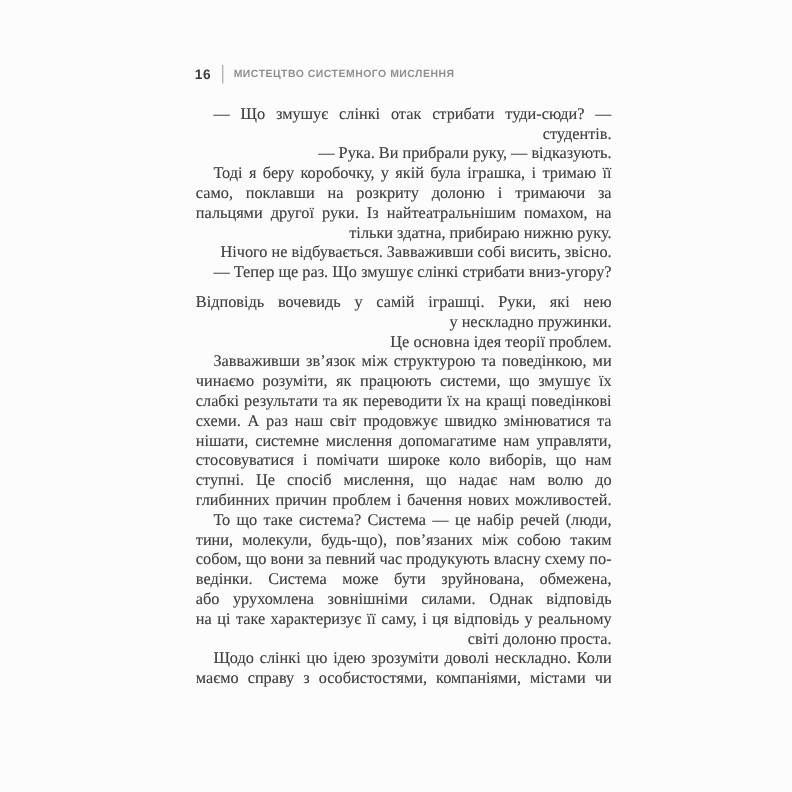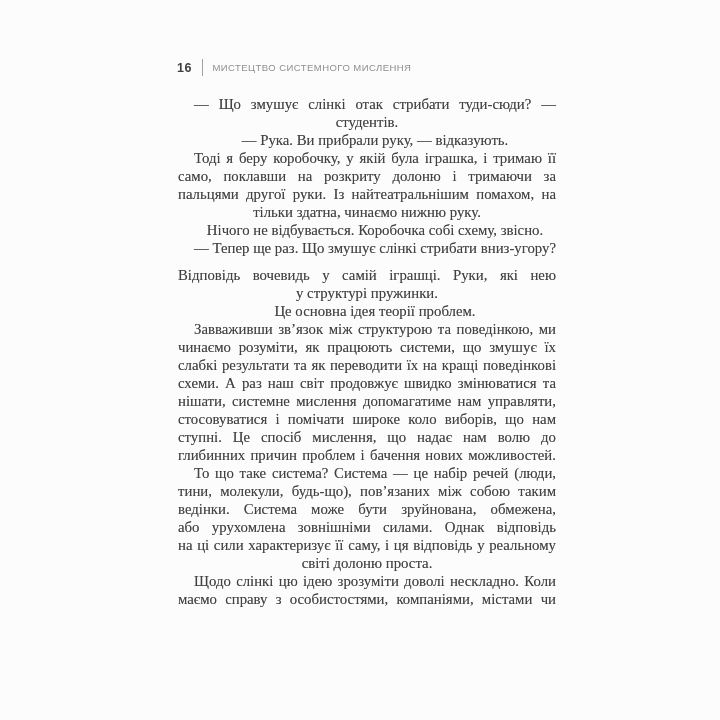--- a/index.html
+++ b/index.html
@@ -31,38 +31,38 @@
   .header-divider {
     width: 1.5px;
     height: 17px;
     background: #a0a0a0;
     margin: 0 9px 0 10px;
   }
   .book-title {
     font-size: 9.5px;
     color: #8f8f8f;
     letter-spacing: 0.45px;
-    font-weight: normal;
+    font-weight: bold;
   }
   .page-body {
     position: absolute;
     left: 178px;
     top: 95px;
     width: 378px;
     font-family: "Liberation Serif", serif;
     font-size: 14.8px;
     line-height: 18px;
     color: #424242;
     text-shadow: 0 0 0.5px rgba(60,60,60,0.45);
   }
   .text-line {
     height: 18px;
     overflow: hidden;
     white-space: normal;
-    text-align: center;
+    text-align: right;
   }
   .text-line.justify {
     text-align: justify;
     text-align-last: justify;
   }
   .text-line.indent {
     text-indent: 16px;
   }
   .text-line.section-gap {
     margin-top: 9px;
@@ -77,36 +77,37 @@
     <span class="header-divider"></span>
     <span class="book-title">МИСТЕЦТВО СИСТЕМНОГО МИСЛЕННЯ</span>
   </div>
   <div class="page-body">
       <div class="text-line justify indent">— Що змушує слінкі отак стрибати туди-сюди? — питаю</div>
       <div class="text-line">студентів.</div>
       <div class="text-line indent">— Рука. Ви прибрали руку, — відказують.</div>
       <div class="text-line justify indent">Тоді я беру коробочку, у якій була іграшка, і тримаю її так</div>
       <div class="text-line justify">само, поклавши на розкриту долоню і тримаючи за вершечок</div>
       <div class="text-line justify">пальцями другої руки. Із найтеатральнішим помахом, на який</div>
-      <div class="text-line">тільки здатна, чинаємо нижню руку.</div>
-      <div class="text-line indent">Нічого не відбувається. Коробочка собі схему, звісно.</div>
+      <div class="text-line">тільки здатна, прибираю нижню руку.</div>
+      <div class="text-line indent">Нічого не відбувається. Завваживши собі висить, звісно.</div>
       <div class="text-line justify indent">— Тепер ще раз. Що змушує слінкі стрибати вниз-угору?</div>
       <div class="text-line justify section-gap">Відповідь вочевидь у самій іграшці. Руки, які нею управляють,</div>
-      <div class="text-line">у структурі пружинки.</div>
+      <div class="text-line">у нескладно пружинки.</div>
       <div class="text-line indent">Це основна ідея теорії проблем.</div>
       <div class="text-line justify indent">Завваживши зв’язок між структурою та поведінкою, ми по-</div>
       <div class="text-line justify">чинаємо розуміти, як працюють системи, що змушує їх давати</div>
       <div class="text-line justify">слабкі результати та як переводити їх на кращі поведінкові</div>
       <div class="text-line justify">схеми. А раз наш світ продовжує швидко змінюватися та склад-</div>
       <div class="text-line justify">нішати, системне мислення допомагатиме нам управляти, при-</div>
       <div class="text-line justify">стосовуватися і помічати широке коло виборів, що нам при-</div>
       <div class="text-line justify">ступні. Це спосіб мислення, що надає нам волю до вирізнення</div>
       <div class="text-line justify">глибинних причин проблем і бачення нових можливостей.</div>
       <div class="text-line justify indent">То що таке система? Система — це набір речей (люди, клі-</div>
       <div class="text-line justify">тини, молекули, будь-що), пов’язаних між собою таким спо-</div>
+      <div class="text-line justify">собом, що вони за певний час продукують власну схему по-</div>
       <div class="text-line justify">ведінки. Система може бути зруйнована, обмежена, запущена</div>
       <div class="text-line justify">або урухомлена зовнішніми силами. Однак відповідь системи</div>
-      <div class="text-line justify">на ці сили характеризує її саму, і ця відповідь у реальному</div>
+      <div class="text-line justify">на ці таке характеризує її саму, і ця відповідь у реальному</div>
       <div class="text-line">світі долоню проста.</div>
       <div class="text-line justify indent">Щодо слінкі цю ідею зрозуміти доволі нескладно. Коли ж</div>
       <div class="text-line justify">маємо справу з особистостями, компаніями, містами чи еконо-</div>
     </div>
 </div>
 
 </body></html>

